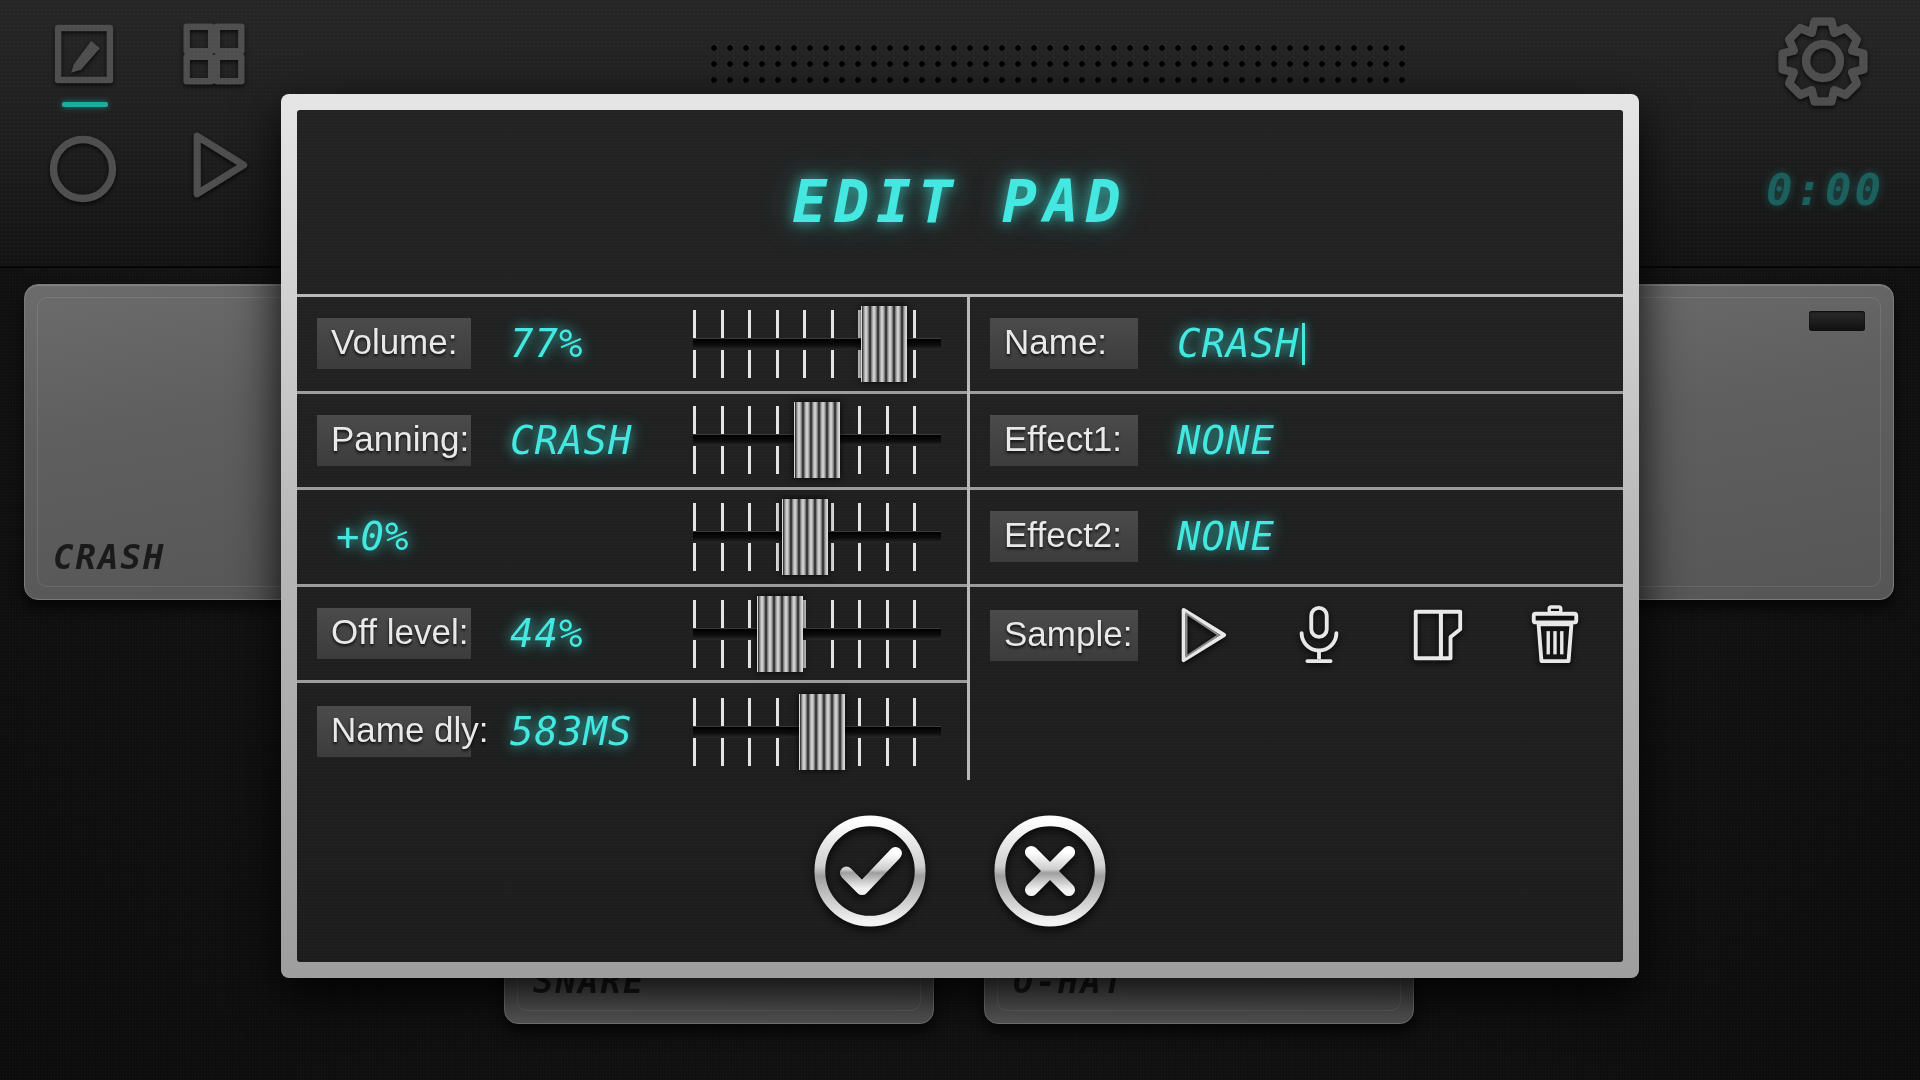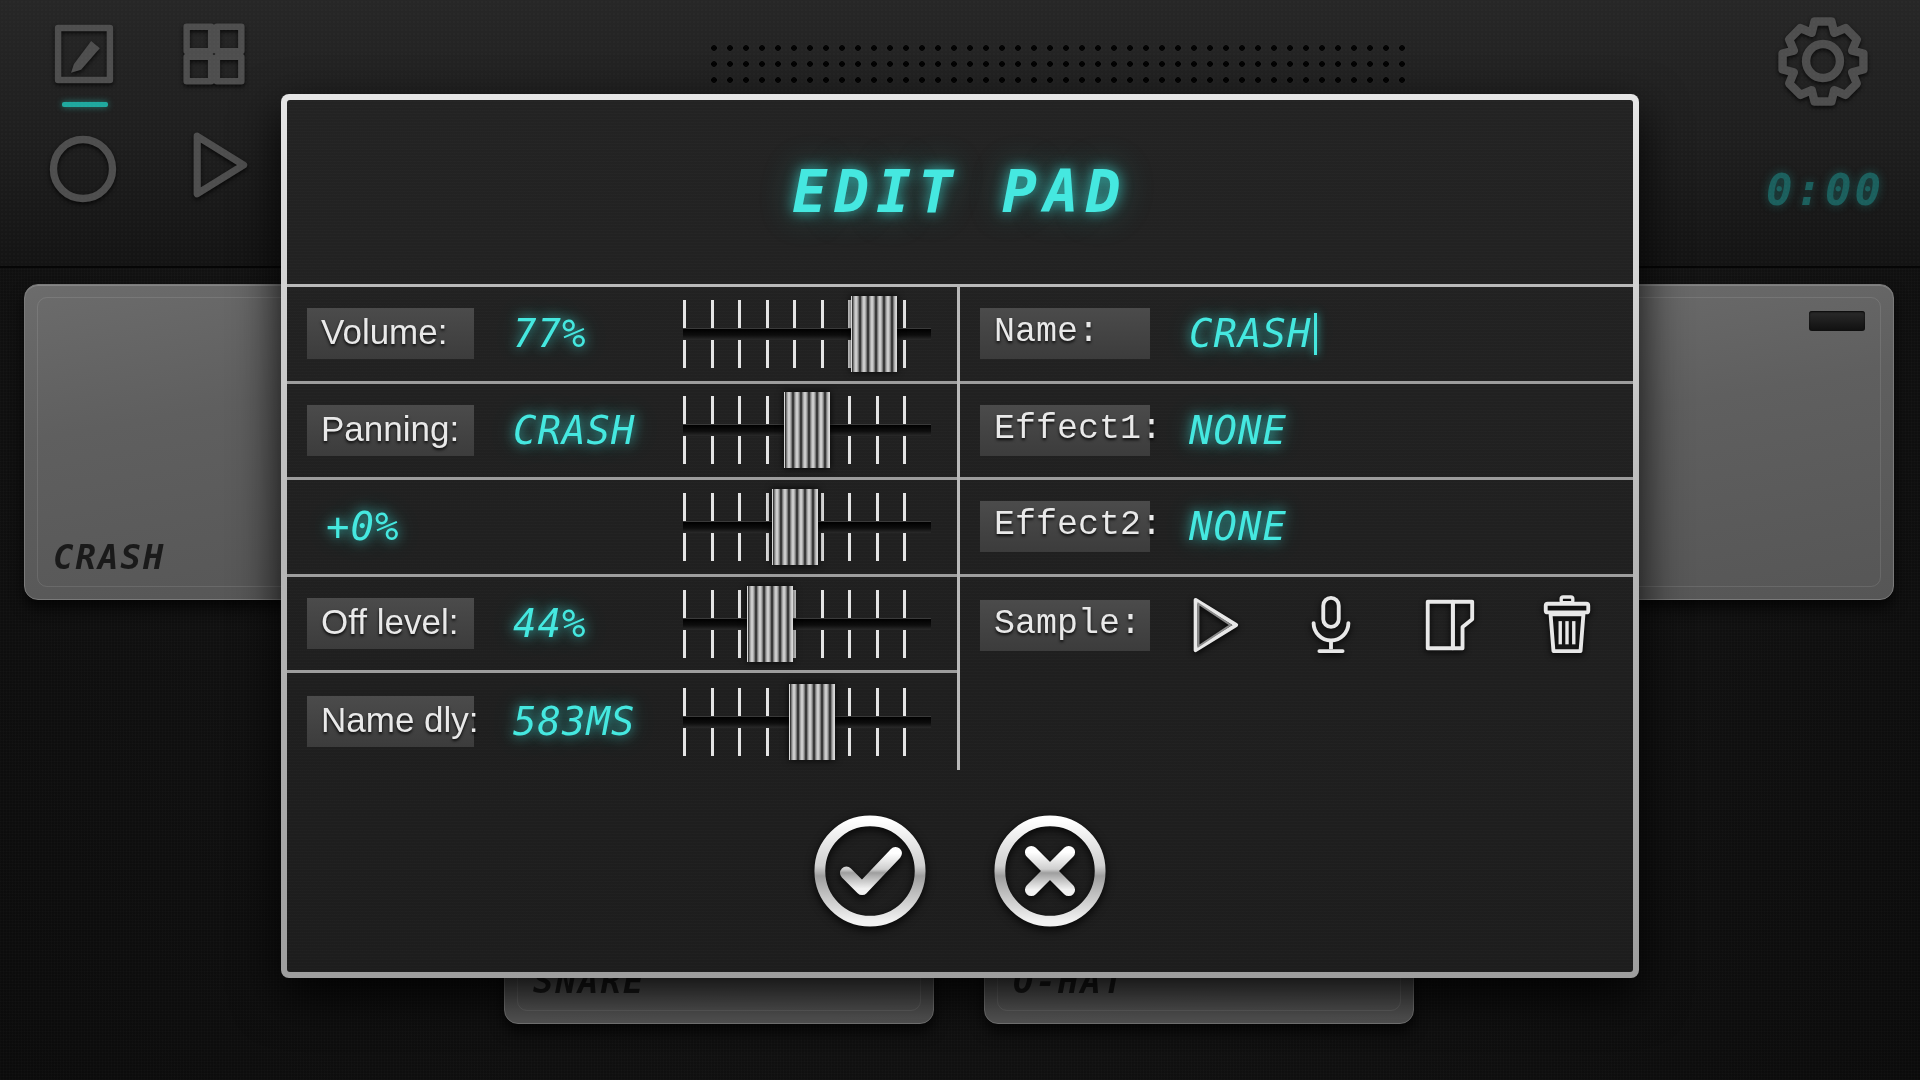--- a/index.html
+++ b/index.html
@@ -104,21 +104,21 @@
     box-shadow: inset 0 1px 2px rgba(0,0,0,.9);
   }
 
   
   #modal {
     position: absolute;
     left: 281px; top: 94px;
     width: 1358px; height: 884px;
     background: #c9c9c9;
     border-radius: 8px;
-    padding: 6px;
+    padding: 16px;
     box-shadow: 0 18px 48px rgba(0,0,0,.9);
     background-image: linear-gradient(180deg, #e6e6e6 0%, #b8b8b8 50%, #9e9e9e 100%);
   }
   #modal-body {
     position: relative;
     width: 100%; height: 100%;
     background:
       repeating-linear-gradient(0deg, rgba(255,255,255,0.012) 0px, rgba(255,255,255,0.012) 1px, transparent 1px, transparent 3px),
       linear-gradient(180deg,#232323 0%, #1d1d1d 100%);
     border-radius: 3px;
@@ -159,22 +159,22 @@
 
   .plabel {
     margin-left: 20px;
     background: linear-gradient(180deg, #4b4b4b 0%, #3c3c3c 100%);
     color: #e9e9e9;
     font-size: 35px;
     padding: 4px 14px 7px 14px;
     text-shadow: 0 2px 3px rgba(0,0,0,.85);
     white-space: nowrap;
   }
-  #col-left .plabel  { width: 167px; }
-  #col-right .plabel { width: 170px; font-family: Liberation Mono, monospace; }
+  #col-left .plabel  { width: 154px; }
+  #col-right .plabel { width: 148px; }
 
   .pvalue {
     margin-left: 39px;
     font-family: "DejaVu Sans Mono", monospace;
     font-style: italic; font-weight: normal;
     font-size: 39px; letter-spacing: 1px;
     color: #45e8e0;
     text-shadow: 0 0 12px rgba(60,230,222,.75), 0 0 26px rgba(60,230,222,.3);
     white-space: nowrap;
   }

